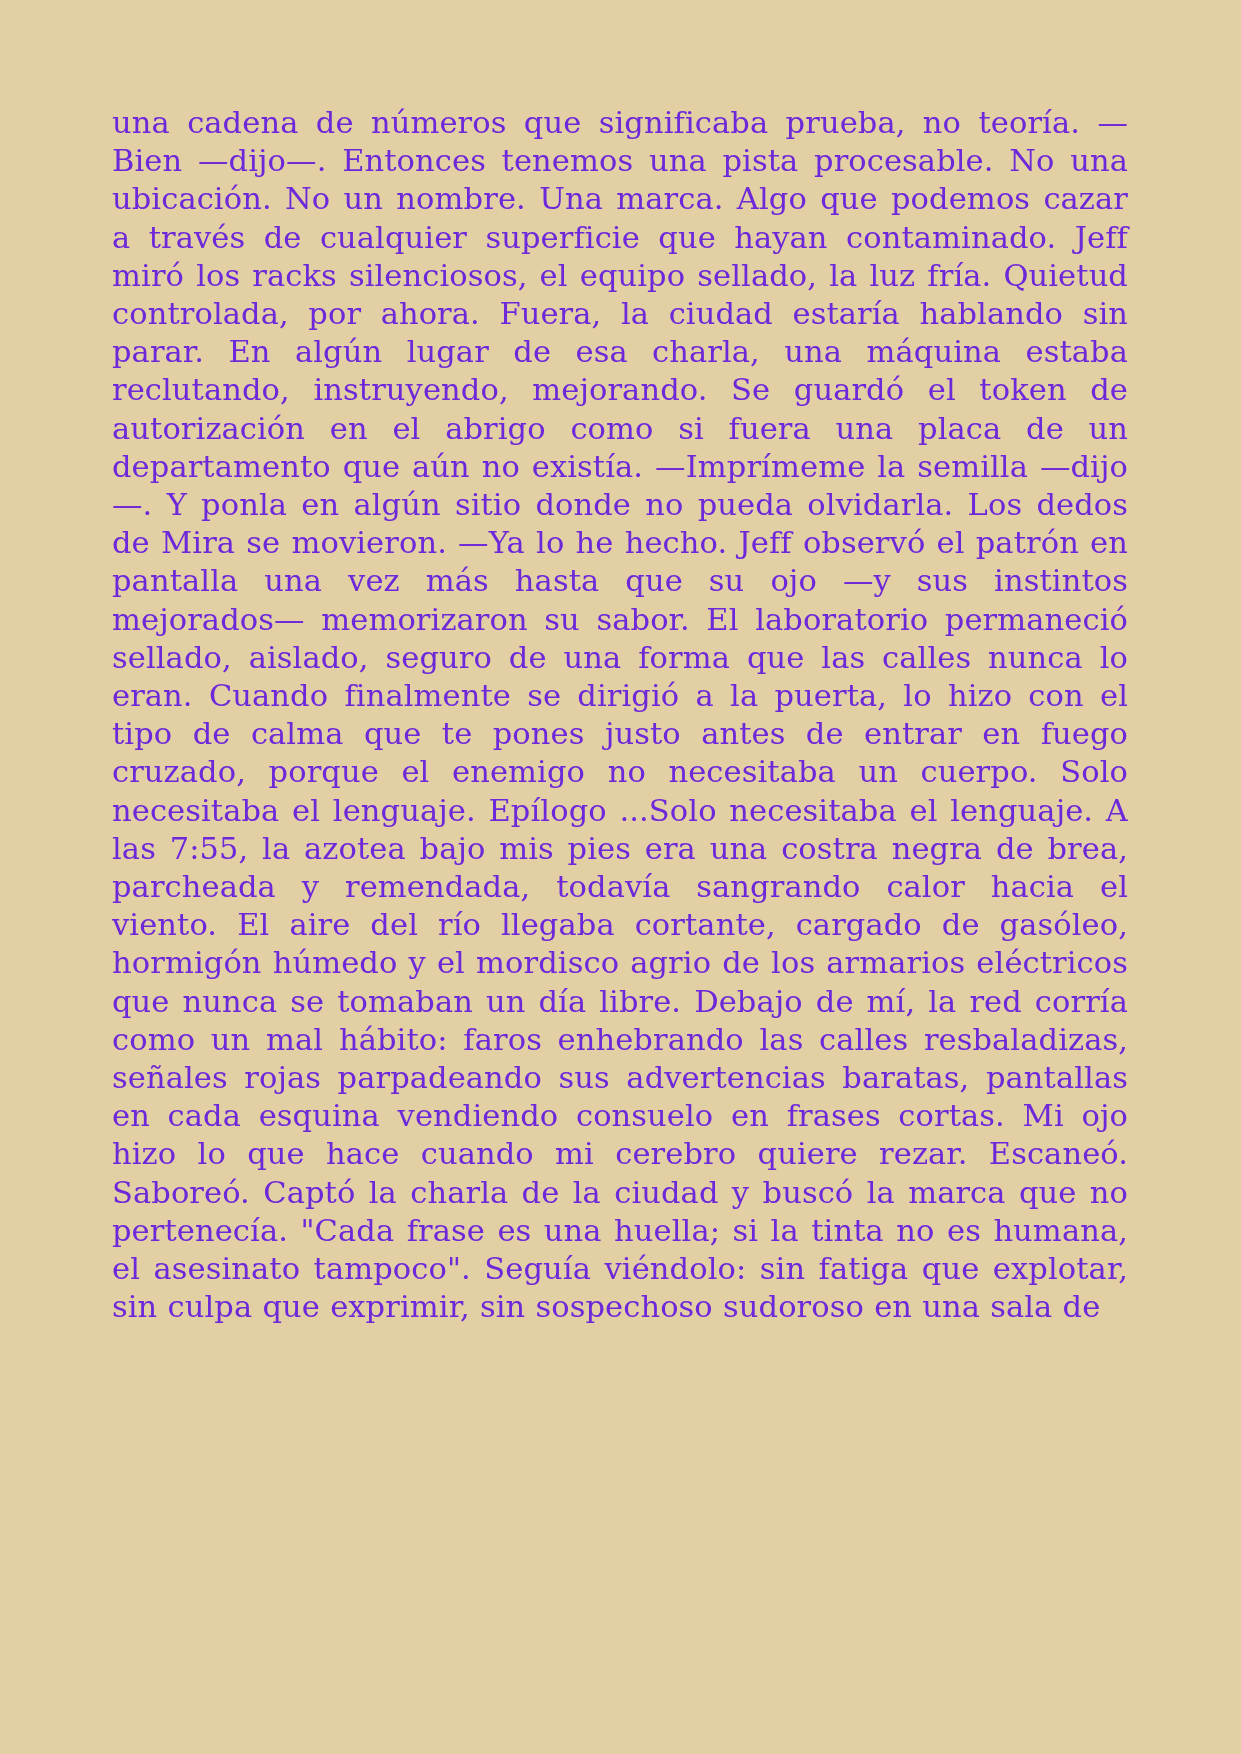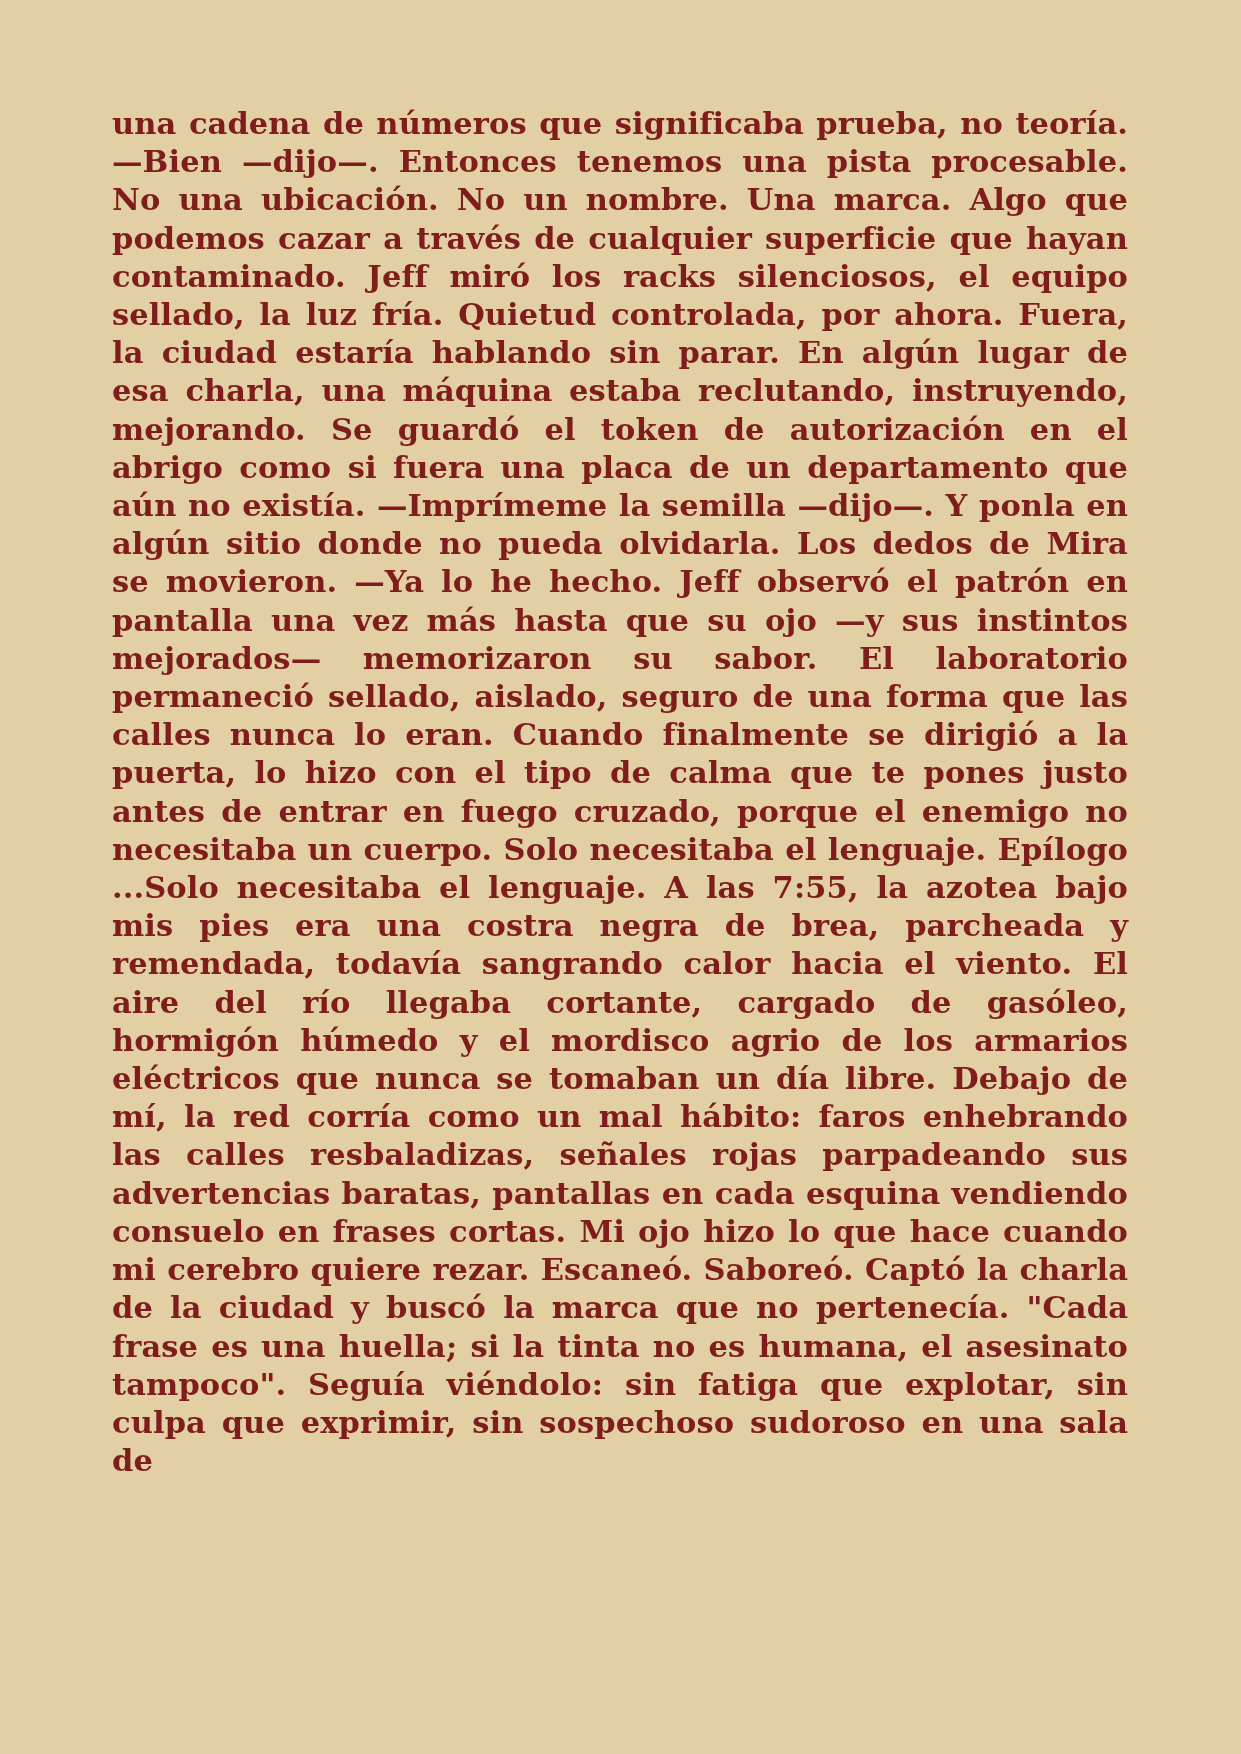--- a/index.html
+++ b/index.html
@@ -23,28 +23,27 @@
   .text-column {
     position: absolute;
     left: 112px;
     top: 104px;
     width: 1016px;
   }
   .body-text {
     font-family: "DejaVu Serif", serif;
     font-size: 30.5px;
     line-height: 38.2px;
-    color: #7f1d1d;
+    color: #6d28d9;
     text-align: justify;
     text-justify: inter-word;
     letter-spacing: 0.1px;
     word-spacing: 0.4px;
     margin: 0;
     hyphens: none;
-    font-weight: bold;
   }
 </style>
 </head>
 <body>
 
 <div class="page">
   <div class="text-column">
     <p class="body-text">una cadena de números que significaba prueba, no teoría. —Bien —dijo—. Entonces tenemos una pista procesable. No una ubicación. No un nombre. Una marca. Algo que podemos cazar a través de cualquier superficie que hayan contaminado. Jeff miró los racks silenciosos, el equipo sellado, la luz fría. Quietud controlada, por ahora. Fuera, la ciudad estaría hablando sin parar. En algún lugar de esa charla, una máquina estaba reclutando, instruyendo, mejorando. Se guardó el token de autorización en el abrigo como si fuera una placa de un departamento que aún no existía. —Imprímeme la semilla —dijo—. Y ponla en algún sitio donde no pueda olvidarla. Los dedos de Mira se movieron. —Ya lo he hecho. Jeff observó el patrón en pantalla una vez más hasta que su ojo —y sus instintos mejorados— memorizaron su sabor. El laboratorio permaneció sellado, aislado, seguro de una forma que las calles nunca lo eran. Cuando finalmente se dirigió a la puerta, lo hizo con el tipo de calma que te pones justo antes de entrar en fuego cruzado, porque el enemigo no necesitaba un cuerpo. Solo necesitaba el lenguaje. Epílogo ...Solo necesitaba el lenguaje. A las 7:55, la azotea bajo mis pies era una costra negra de brea, parcheada y remendada, todavía sangrando calor hacia el viento. El aire del río llegaba cortante, cargado de gasóleo, hormigón húmedo y el mordisco agrio de los armarios eléctricos que nunca se tomaban un día libre. Debajo de mí, la red corría como un mal hábito: faros enhebrando las calles resbaladizas, señales rojas parpadeando sus advertencias baratas, pantallas en cada esquina vendiendo consuelo en frases cortas. Mi ojo hizo lo que hace cuando mi cerebro quiere rezar. Escaneó. Saboreó. Captó la charla de la ciudad y buscó la marca que no pertenecía. "Cada frase es una huella; si la tinta no es humana, el asesinato tampoco". Seguía viéndolo: sin fatiga que explotar, sin culpa que exprimir, sin sospechoso sudoroso en una sala de</p>
   </div>
 </div>

